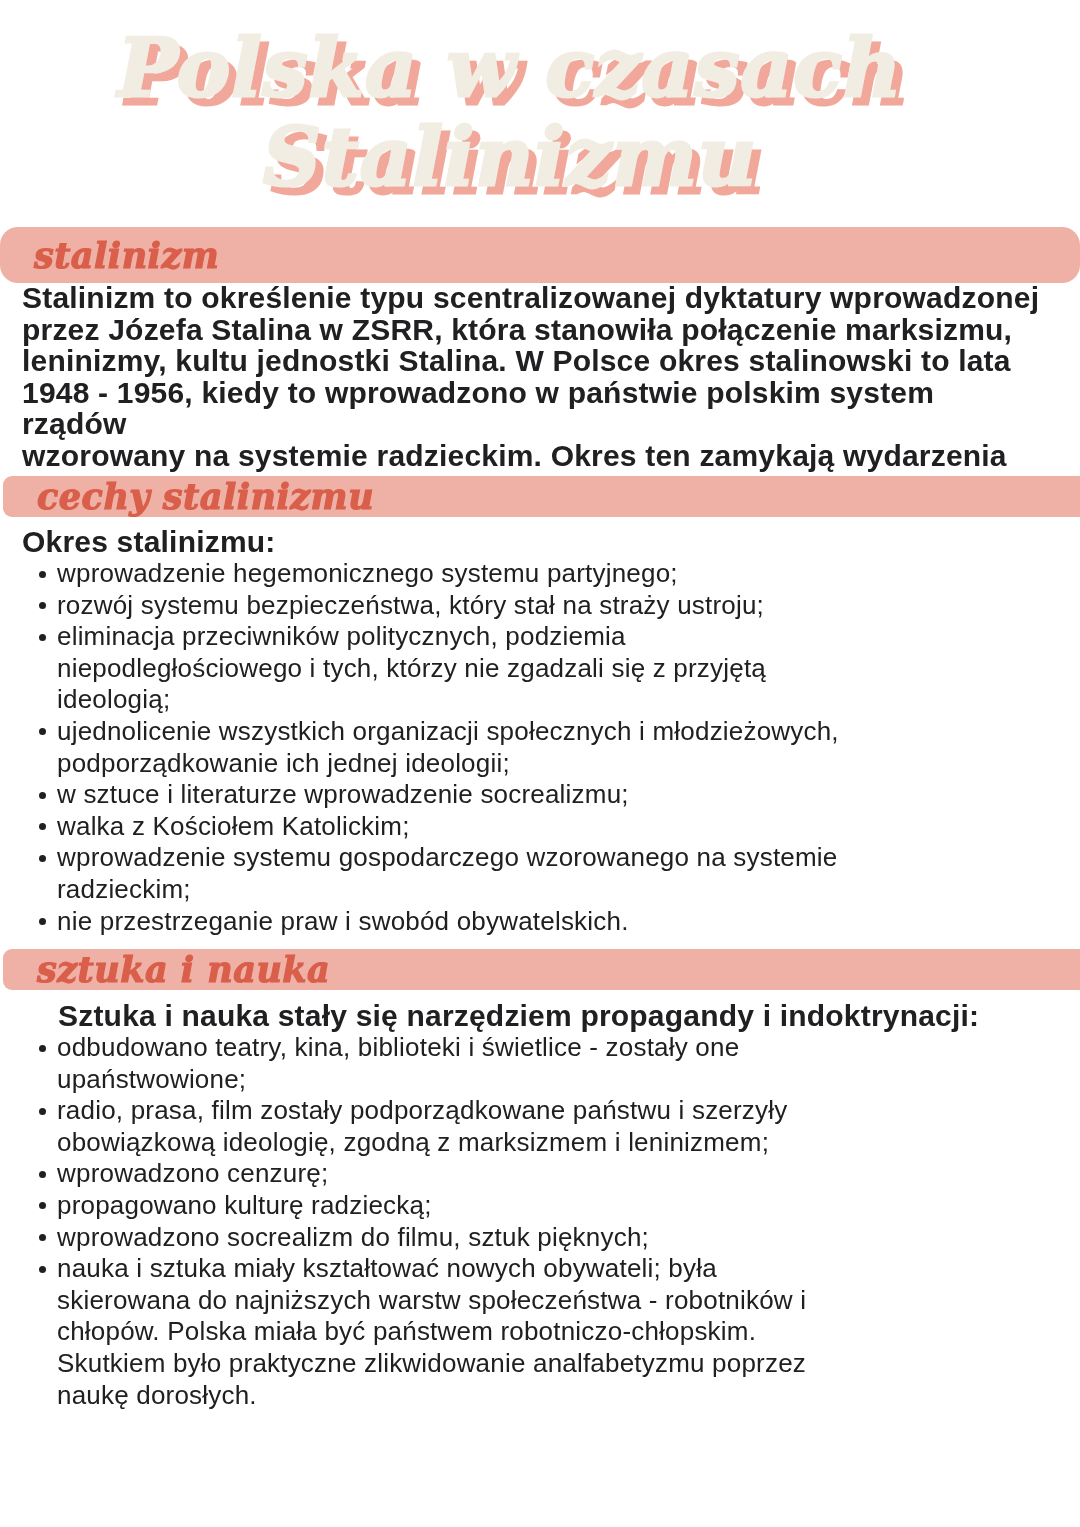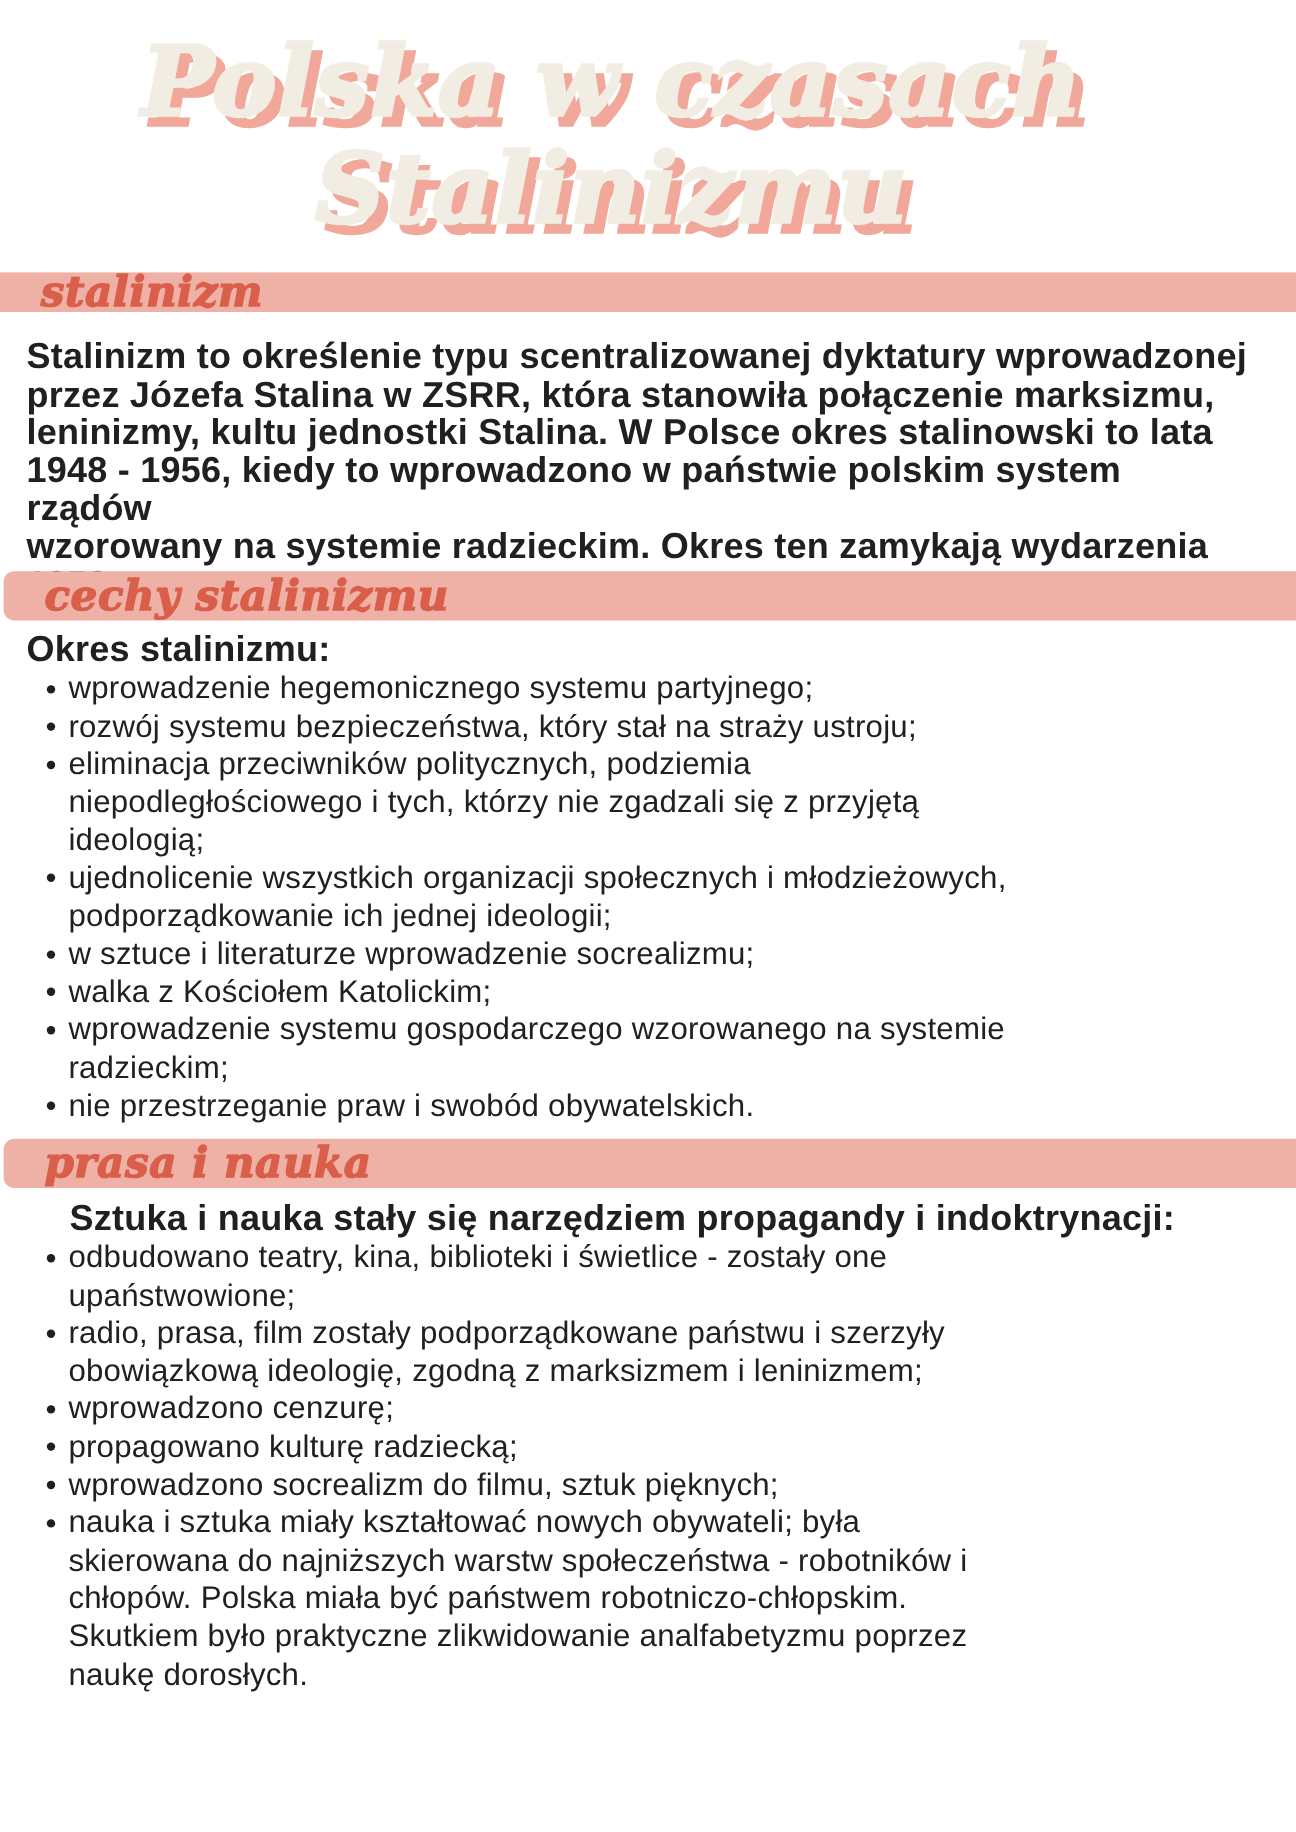--- a/index.html
+++ b/index.html
@@ -30,24 +30,24 @@
     -webkit-text-stroke:3px var(--title-shadow);
     transform:translate(8px,8px);
   }
   .title-layer.main{
     color:var(--title-fill);
     -webkit-text-stroke:3px var(--title-fill);
   }
 
   
   .bar{
-    position:absolute;left:0;width:1080px;height:33px;
+    position:absolute;left:0;width:1080px;height:56px;
     background:var(--bar-bg);
     display:flex;align-items:center;
-    padding-left:34px;box-sizing:border-box;
+    padding-left:34px;box-sizing:border-box;border-radius:18px;
   }
   .bar.rounded{
     left:3px;width:1077px;height:41px;
     border-radius:9px 0 0 9px;
   }
   .bar-text{
     font-family:"DejaVu Serif", serif;
     font-style:italic;font-weight:bold;
     font-size:35px;line-height:41px;
     color:var(--heading-text);
@@ -158,21 +158,21 @@
 
         <li class="bullet-item">
           <span class="dot"></span>
           <span class="bullet-text">nie przestrzeganie praw i swobód obywatelskich.</span>
         </li>
       </ul>
   </section>
 
   <section>
     <div class="bar rounded" style="top:949px;">
-      <span class="bar-text">prasa i nauka</span>
+      <span class="bar-text">sztuka i nauka</span>
     </div>
     <p class="intro" style="top:1000px;margin-left:36px;">Sztuka i nauka stały się narzędziem propagandy i indoktrynacji:</p>
     <ul class="bullets" style="top:1032px;">
 
         <li class="bullet-item">
           <span class="dot"></span>
           <span class="bullet-text">odbudowano teatry, kina, biblioteki i świetlice - zostały one
 upaństwowione;</span>
         </li>
 

